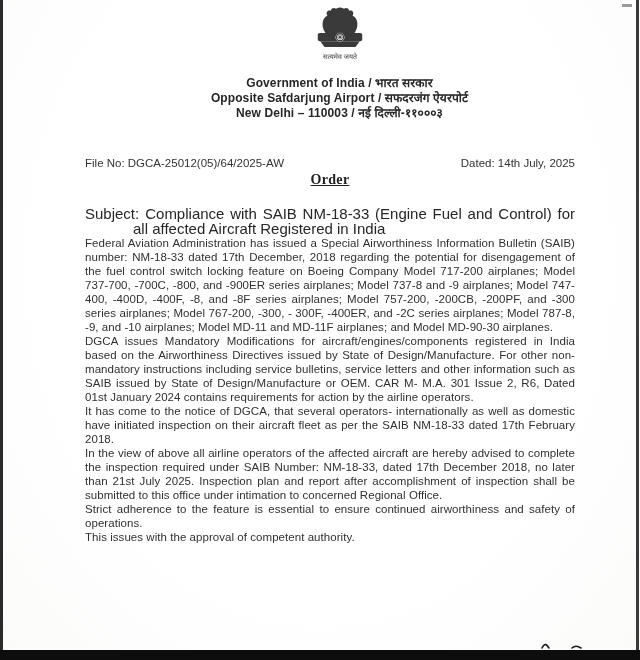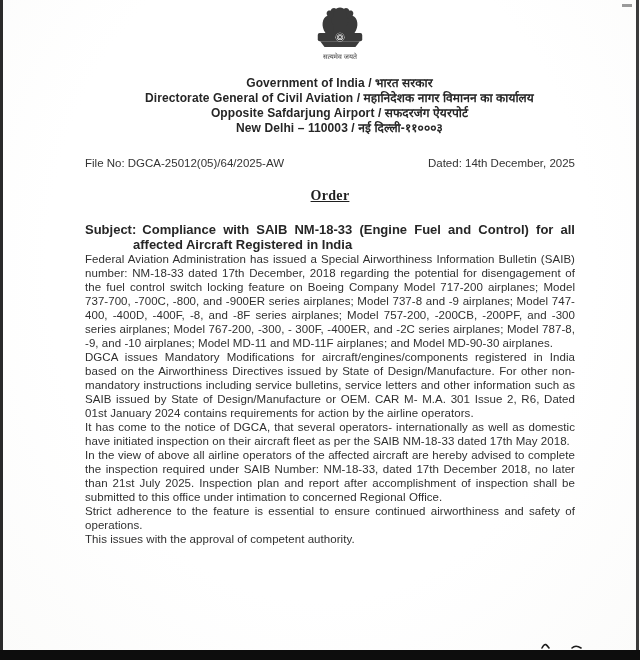--- a/index.html
+++ b/index.html
@@ -62,33 +62,33 @@
   }
   .file-row {
     display: flex;
     justify-content: space-between;
     font-size: 11.5px;
     line-height: 14px;
     color: #333;
     text-align: right;
   }
   .order-title {
-    margin-top: 18px;
+    margin-top: 2px;
     text-align: center;
     font-family: "Liberation Serif", "DejaVu Serif", serif;
     font-weight: bold;
     font-size: 14px;
     text-decoration: underline;
     letter-spacing: 0.3px;
     color: #1f1f1f;
   }
   .subject {
     margin-top: 19px;
-    font-weight: bold;
-    font-size: 13px;
+    font-weight: normal;
+    font-size: 15px;
     line-height: 14.5px;
     color: #262626;
     padding-left: 48px;
     text-indent: -48px;
     text-align: justify;
   }
   .subject .subject-label { padding-right: 6px; }
   .body-paragraph {
     font-size: 11.5px;
     line-height: 14px;
@@ -123,40 +123,39 @@
 
         <circle cx="30" cy="34.2" r="4.6" fill="#ffffff"></circle>
         <circle cx="30" cy="34.2" r="3.6" fill="none" stroke="#3a3a3a" stroke-width="1.1"></circle>
         <circle cx="30" cy="34.2" r="1" fill="#3a3a3a"></circle>
         <path d="M30 30.8 L30 37.6 M26.6 34.2 L33.4 34.2 M27.6 31.8 L32.4 36.6 M32.4 31.8 L27.6 36.6" stroke="#3a3a3a" stroke-width="0.7"></path>
         <text x="30" y="57" font-size="7.2" text-anchor="middle" fill="#3a3a3a">सत्यमेव जयते</text>
       </svg>
     </span>
     <div class="gov-lines">
       <div class="gov-line">Government of India / भारत सरकार</div>
-      <div class="gov-line">Directorate General of Civil Aviation / महानिदेशक नागर विमानन का कार्यालय</div>
       <div class="gov-line">Opposite Safdarjung Airport / सफदरजंग ऐयरपोर्ट</div>
       <div class="gov-line">New Delhi – 110003 / नई दिल्ली-११०००३</div>
     </div>
   </div>
 
   <div class="content">
 
     <div class="file-row">
       <span>File No: DGCA-25012(05)/64/2025-AW</span>
-      <span>Dated: 14th December, 2025</span>
+      <span>Dated: 14th July, 2025</span>
     </div>
 
     <div class="order-title">Order</div>
 
     <div class="subject"><span class="subject-label">Subject:</span><span>Compliance with SAIB NM-18-33 (Engine Fuel and Control) for all affected Aircraft Registered in India</span></div>
 
     <p class="body-paragraph">Federal Aviation Administration has issued a Special Airworthiness Information Bulletin (SAIB) number: NM-18-33 dated 17th December, 2018 regarding the potential for disengagement of the fuel control switch locking feature on Boeing Company Model 717-200 airplanes; Model 737-700, -700C, -800, and -900ER series airplanes; Model 737-8 and -9 airplanes; Model 747-400, -400D, -400F, -8, and -8F series airplanes; Model 757-200, -200CB, -200PF, and -300 series airplanes; Model 767-200, -300, - 300F, -400ER, and -2C series airplanes; Model 787-8, -9, and -10 airplanes; Model MD-11 and MD-11F airplanes; and Model MD-90-30 airplanes.</p>
     <p class="body-paragraph">DGCA issues Mandatory Modifications for aircraft/engines/components registered in India based on the Airworthiness Directives issued by State of Design/Manufacture. For other non-mandatory instructions including service bulletins, service letters and other information such as SAIB issued by State of Design/Manufacture or OEM. CAR M- M.A. 301 Issue 2, R6, Dated 01st January 2024 contains requirements for action by the airline operators.</p>
-    <p class="body-paragraph">It has come to the notice of DGCA, that several operators- internationally as well as domestic have initiated inspection on their aircraft fleet as per the SAIB NM-18-33 dated 17th May 2018.</p>
+    <p class="body-paragraph">It has come to the notice of DGCA, that several operators- internationally as well as domestic have initiated inspection on their aircraft fleet as per the SAIB NM-18-33 dated 17th February 2018.</p>
     <p class="body-paragraph">In the view of above all airline operators of the affected aircraft are hereby advised to complete the inspection required under SAIB Number: NM-18-33, dated 17th December 2018, no later than 21st July 2025. Inspection plan and report after accomplishment of inspection shall be submitted to this office under intimation to concerned Regional Office.</p>
     <p class="body-paragraph">Strict adherence to the feature is essential to ensure continued airworthiness and safety of operations.</p>
     <p class="body-paragraph">This issues with the approval of competent authority.</p>
   </div>
 
   <svg class="signature-mark" viewBox="0 0 50 14">
     <path d="M4 12 C7 6 9 9 11 12 M34 12 C37 9 40 10 43 12" stroke="#1c1c1c" stroke-width="1.6" fill="none" stroke-linecap="round"></path>
   </svg>
 
   <div class="bottom-bar"></div>

